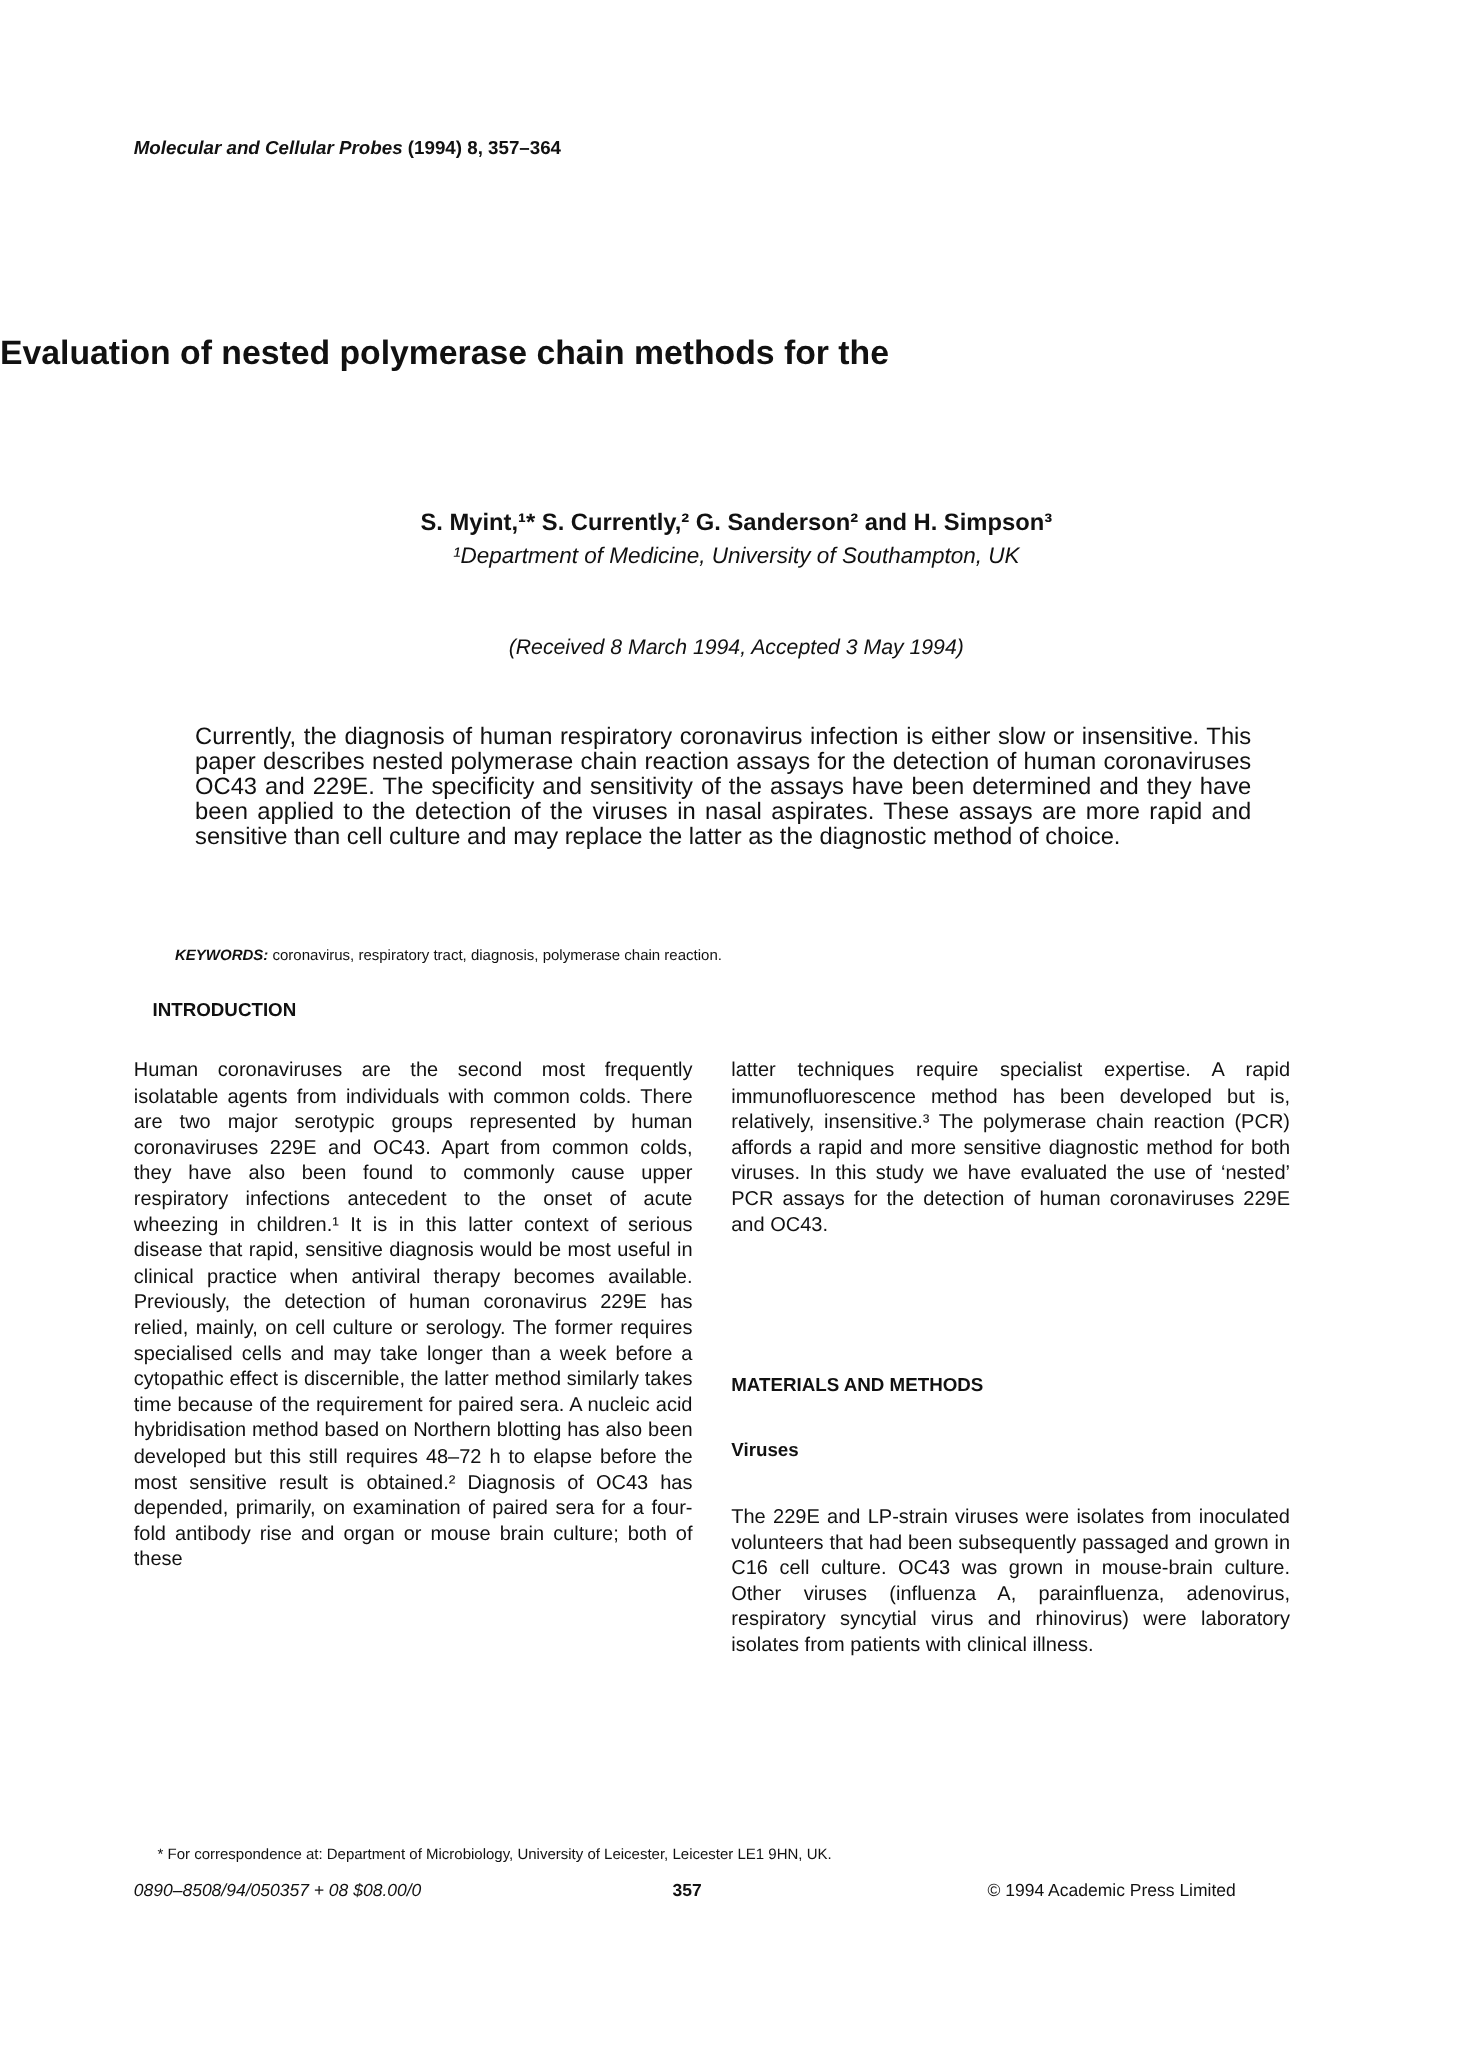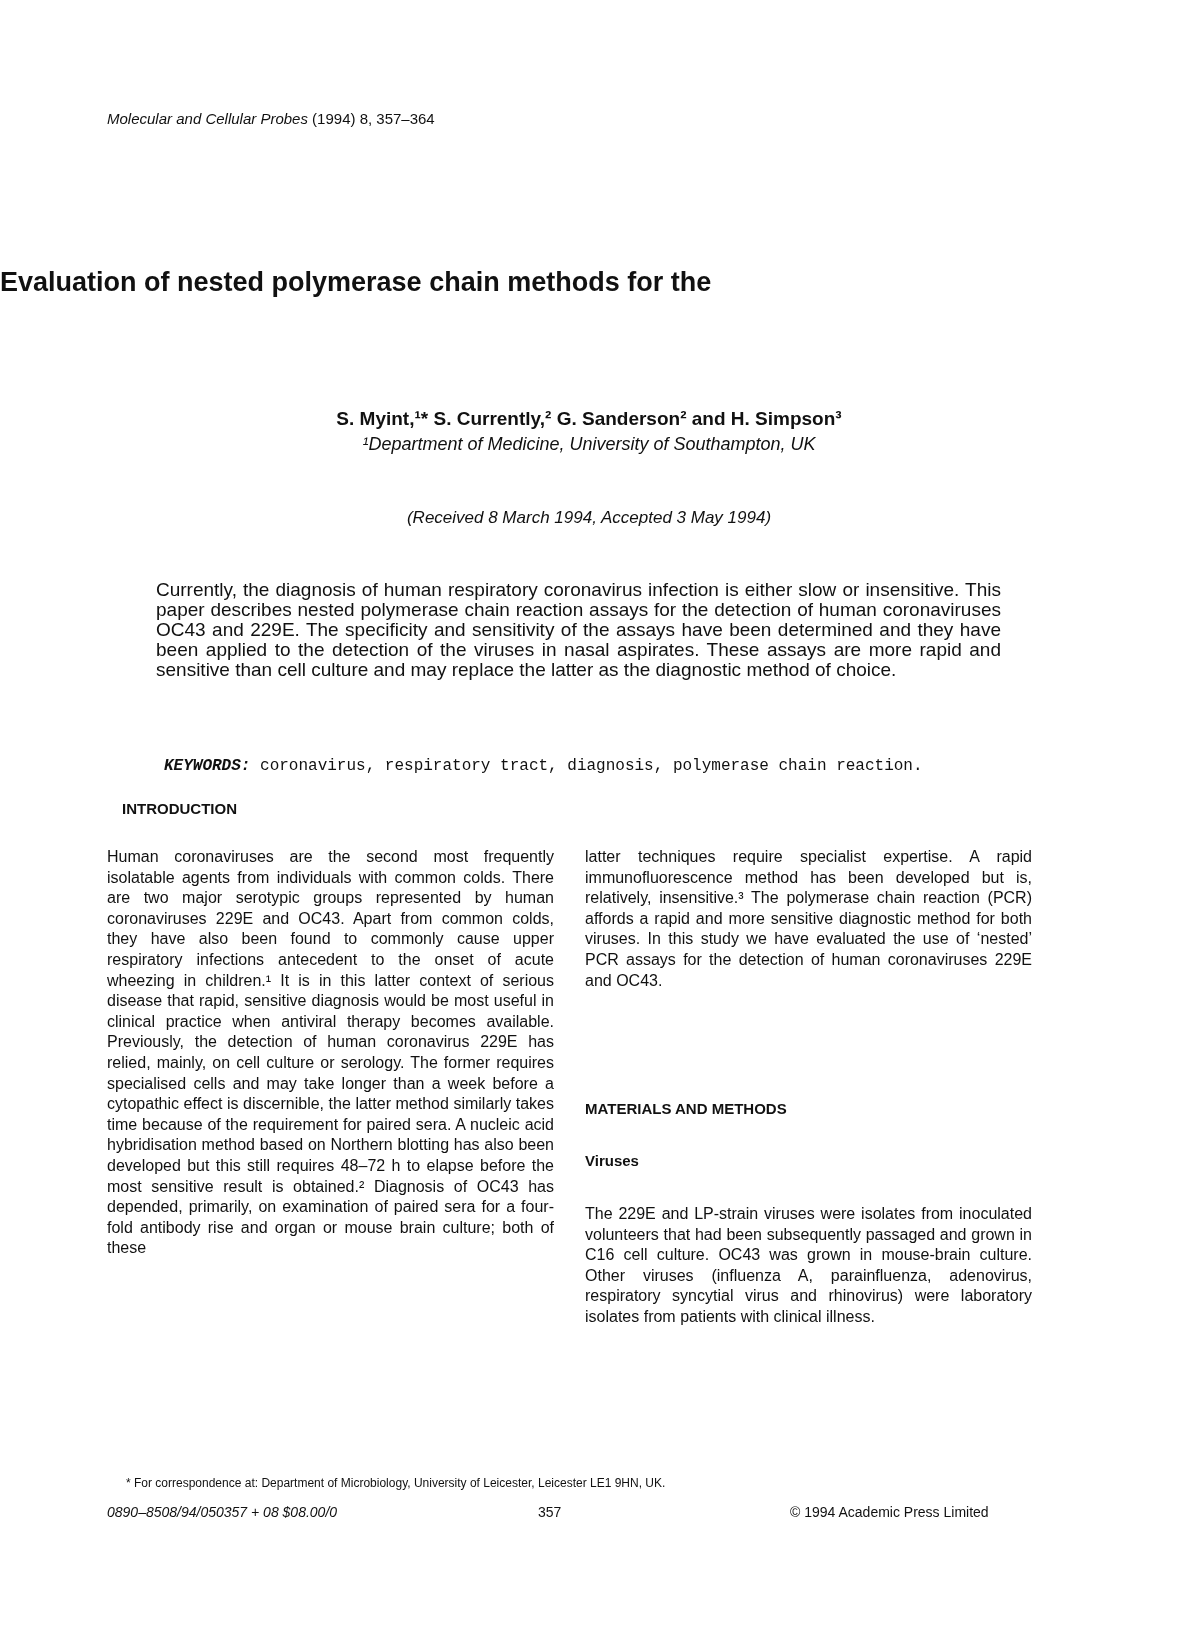--- a/index.html
+++ b/index.html
@@ -1,26 +1,26 @@
 <!DOCTYPE html>
 <html><head>
 <meta charset="utf-8">
 <style>
   html, body { margin:0; padding:0; background:#fff; }
   body { width:1178px; height:1646px; position:relative; overflow:hidden;
          font-family:"Liberation Sans", sans-serif; color:#111; }
   .abs { position:absolute; }
-  .journal { left:107px; top:110px; font-size:15px; }
+  .journal { left:107px; top:110px; font-size:15px;font-weight:bold; }
   .journal i { font-style:italic; }
   .title { left:0; width:1178px; top:262px; text-align:left; font-size:27px; font-weight:bold; line-height:40px; }
   .authors { left:0; width:1178px; top:408px; text-align:center; font-size:19px; font-weight:bold; }
   .affil { left:0; width:1178px; top:432px; text-align:center; font-size:18px; font-style:italic; line-height:25px; }
   .received { left:0; width:1178px; top:508px; text-align:center; font-size:17px; font-style:italic; }
   .abstract { left:156px; width:845px; top:580px; font-size:19px; line-height:20px; text-align:justify; }
-  .keywords { left:164px; width:845px; top:757px; font-size:16px;font-family:Liberation Mono, monospace; }
+  .keywords { left:140px; width:845px; top:757px; font-size:12px; }
   .keywords b { font-style:italic; }
   .h-sec { font-size:15px; font-weight:bold; }
   .col { font-size:16px; line-height:20.6px; text-align:justify; width:447px; }
   .foot { left:126px; top:1476px; font-size:12px; }
   .bottom { top:1504px; font-size:14px; }
 </style>
 </head>
 <body>
 
 <div class="abs journal">
@@ -49,14 +49,14 @@
 
 <div class="abs col" style="left:107px; top:847px;">Human coronaviruses are the second most frequently isolatable agents from individuals with common colds. There are two major serotypic groups represented by human coronaviruses 229E and OC43. Apart from common colds, they have also been found to commonly cause upper respiratory infections antecedent to the onset of acute wheezing in children.¹ It is in this latter context of serious disease that rapid, sensitive diagnosis would be most useful in clinical practice when antiviral therapy becomes available. Previously, the detection of human coronavirus 229E has relied, mainly, on cell culture or serology. The former requires specialised cells and may take longer than a week before a cytopathic effect is discernible, the latter method similarly takes time because of the requirement for paired sera. A nucleic acid hybridisation method based on Northern blotting has also been developed but this still requires 48–72 h to elapse before the most sensitive result is obtained.² Diagnosis of OC43 has depended, primarily, on examination of paired sera for a four-fold antibody rise and organ or mouse brain culture; both of these</div>
 <div class="abs col" style="left:585px; top:847px;">latter techniques require specialist expertise. A rapid immunofluorescence method has been developed but is, relatively, insensitive.³ The polymerase chain reaction (PCR) affords a rapid and more sensitive diagnostic method for both viruses. In this study we have evaluated the use of ‘nested’ PCR assays for the detection of human coronaviruses 229E and OC43.</div>
 
 <div class="abs h-sec" style="left:585px; top:1100px;">MATERIALS AND METHODS</div>
 <div class="abs h-sec" style="left:585px; top:1152px;">Viruses</div>
 <div class="abs col" style="left:585px; top:1204px;">The 229E and LP-strain viruses were isolates from inoculated volunteers that had been subsequently passaged and grown in C16 cell culture. OC43 was grown in mouse-brain culture. Other viruses (influenza A, parainfluenza, adenovirus, respiratory syncytial virus and rhinovirus) were laboratory isolates from patients with clinical illness.</div>
 
 <div class="abs foot">* For correspondence at: Department of Microbiology, University of Leicester, Leicester LE1 9HN, UK.</div>
 <div class="abs bottom" style="left:107px; font-style:italic;">0890–8508/94/050357 + 08 $08.00/0</div>
-<div class="abs bottom" style="left:538px; font-weight:normal;">357</div>
+<div class="abs bottom" style="left:538px; font-weight:bold;">357</div>
 <div class="abs bottom" style="left:790px;">© 1994 Academic Press Limited</div>
 
 </body></html>

